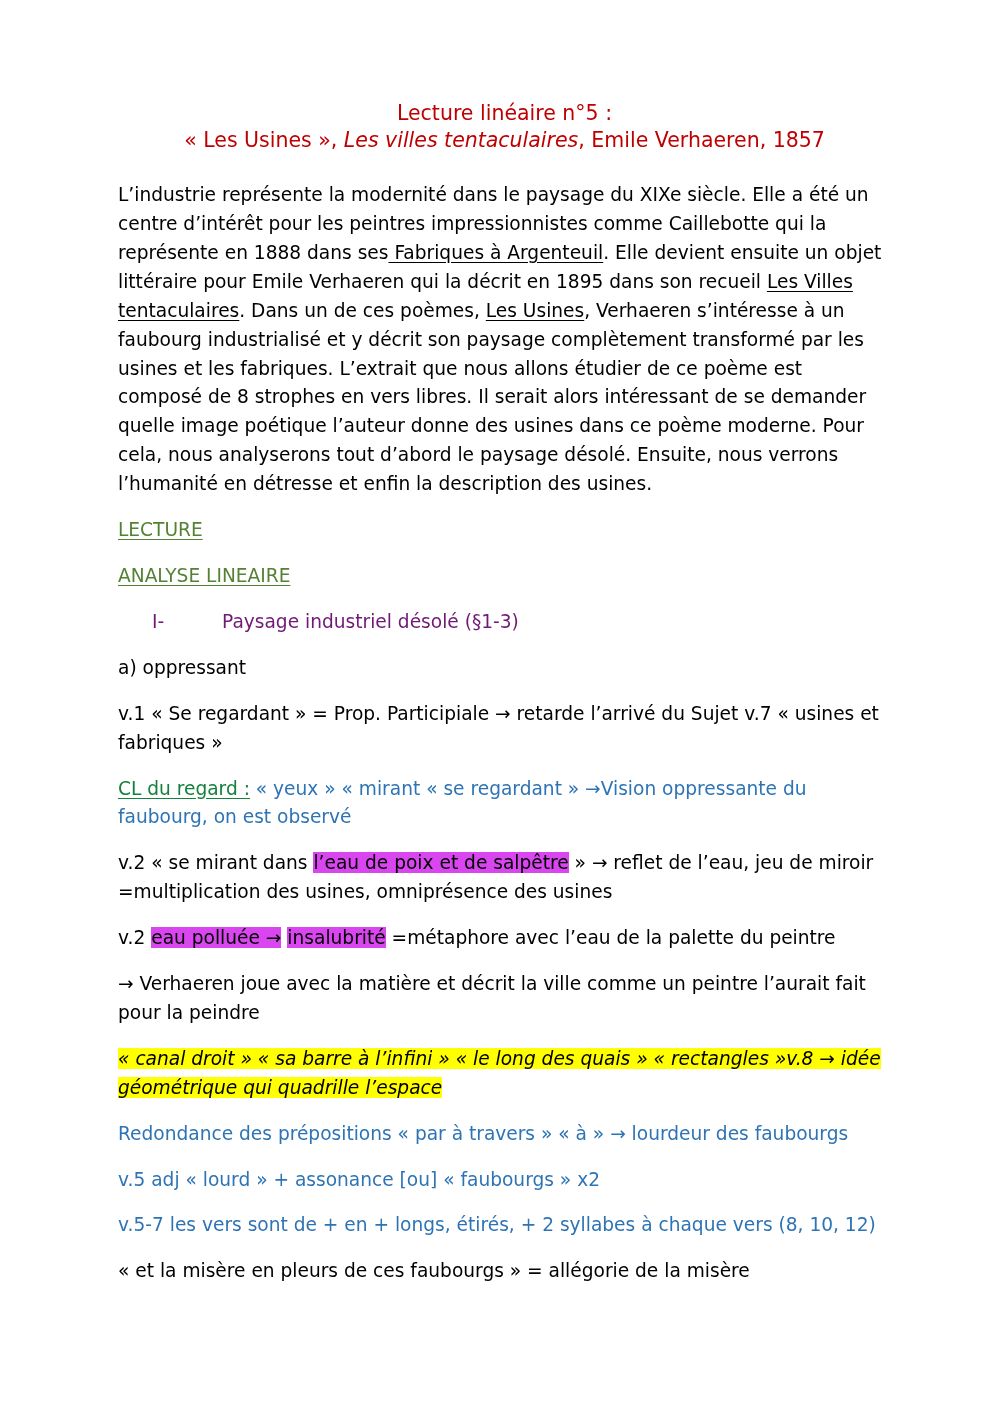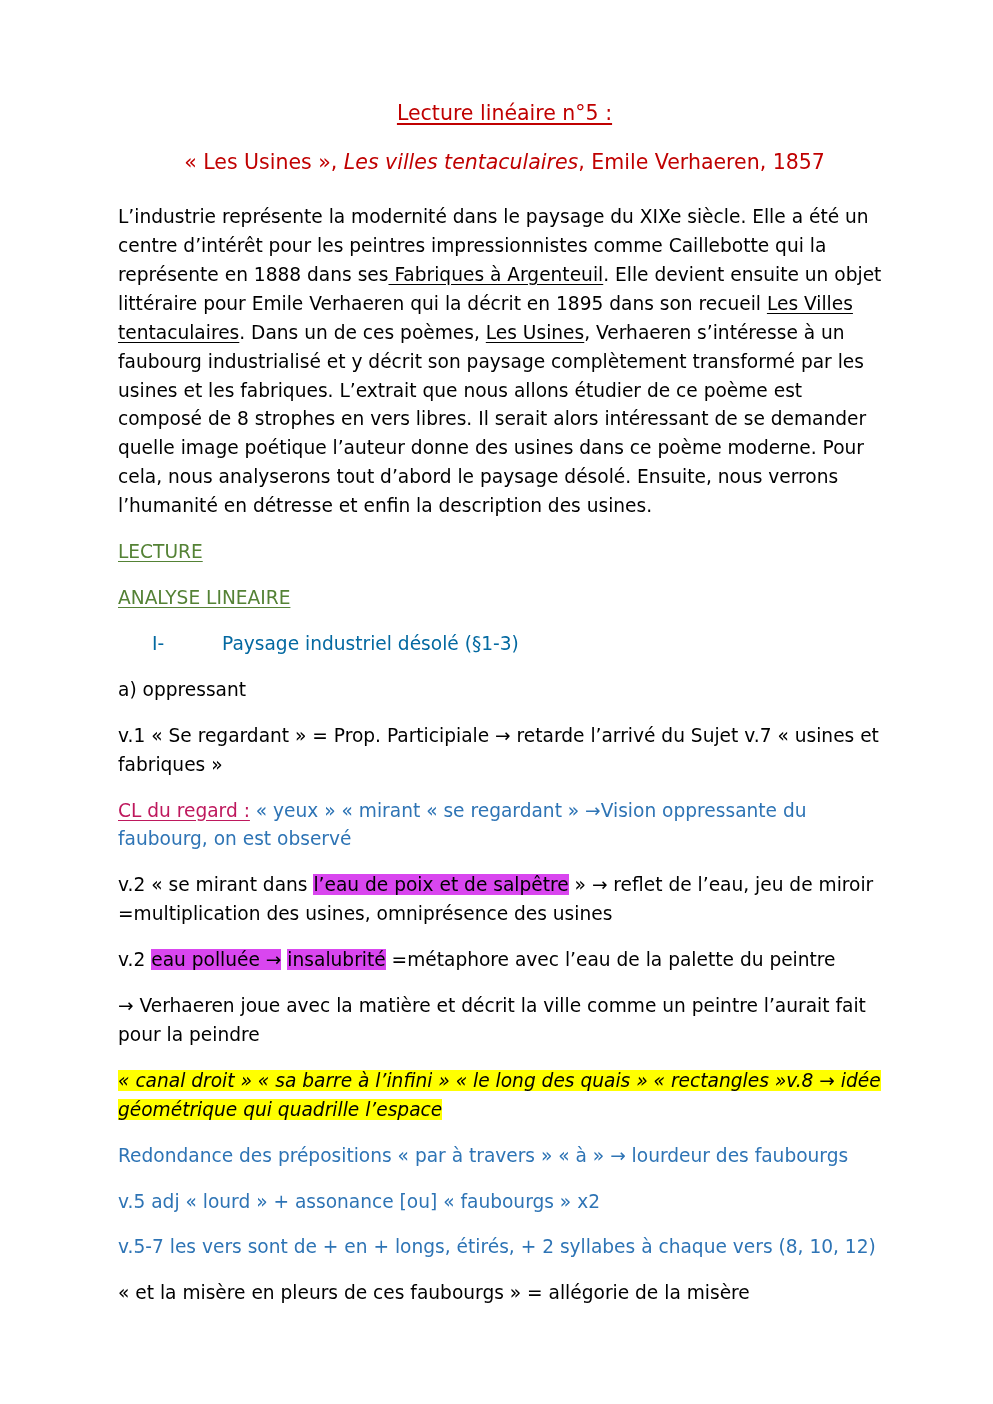--- a/index.html
+++ b/index.html
@@ -27,23 +27,21 @@
   .doc-title,
   .doc-subtitle {
     color: #C00000;
     text-align: center;
     font-size: 20.5px;
     line-height: 1.32;
     margin: 0;
     font-weight: normal;
   }
   .doc-title {
-    text-decoration: underline;
     text-underline-offset: 3px;
-    margin-bottom: 22px;
   }
   .doc-subtitle {
     margin-bottom: 27px;
   }
   .doc-subtitle .it { font-style: italic; }
 
   
   p.para {
     font-size: 18.6px;
     line-height: 1.555;
@@ -53,42 +51,42 @@
   }
   .green-head {
     color: #548235;
     text-decoration: underline;
     text-underline-offset: 3px;
   }
   .blue {
     color: #2E74B5;
   }
   .blue-u {
-    color: #be185d;
+    color: #15803d;
     text-decoration: underline;
     text-underline-offset: 3px;
   }
   .u {
     text-decoration: underline;
     text-underline-offset: 3px;
   }
   .hl-grey {
     background-color: #d946ef;
   }
   .hl-yellow {
     background-color: #FFFF00;
     font-style: italic;
   }
 
   
   .roman-heading {
     font-size: 18.6px;
     line-height: 1.555;
     margin: 0 0 17px 0;
-    color: #0369a1;
+    color: #701a75;
     display: block;
     padding-left: 34px;
   }
   .roman-heading .numeral {
     display: inline-block;
     width: 70px;
   }
 
   
   .intro-label { margin-bottom: 18px; }

